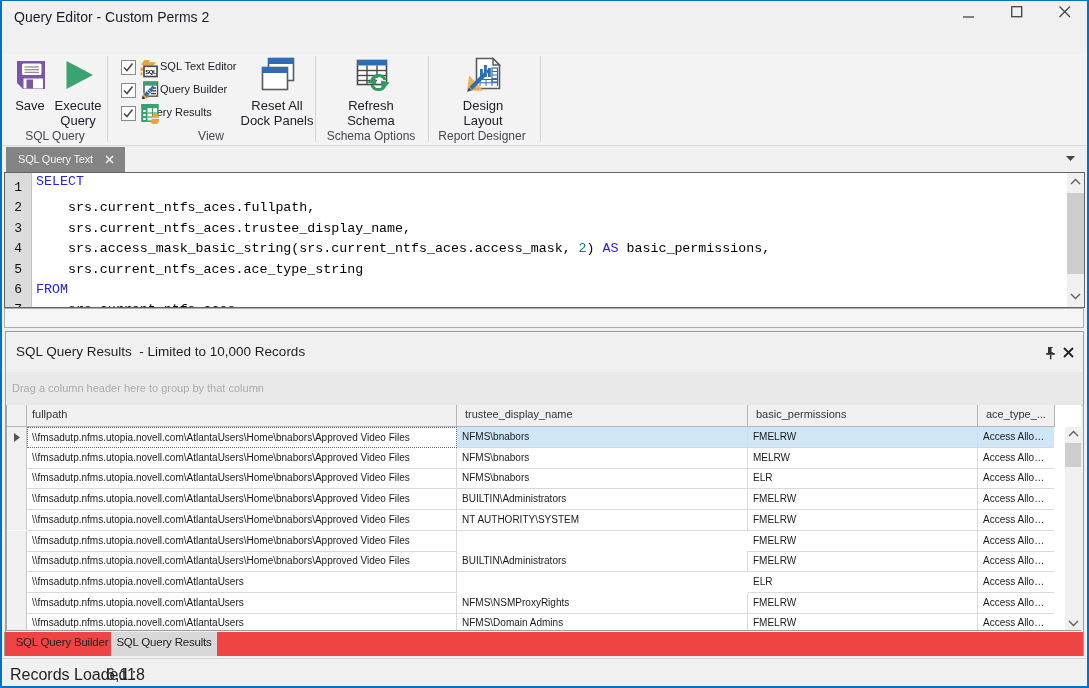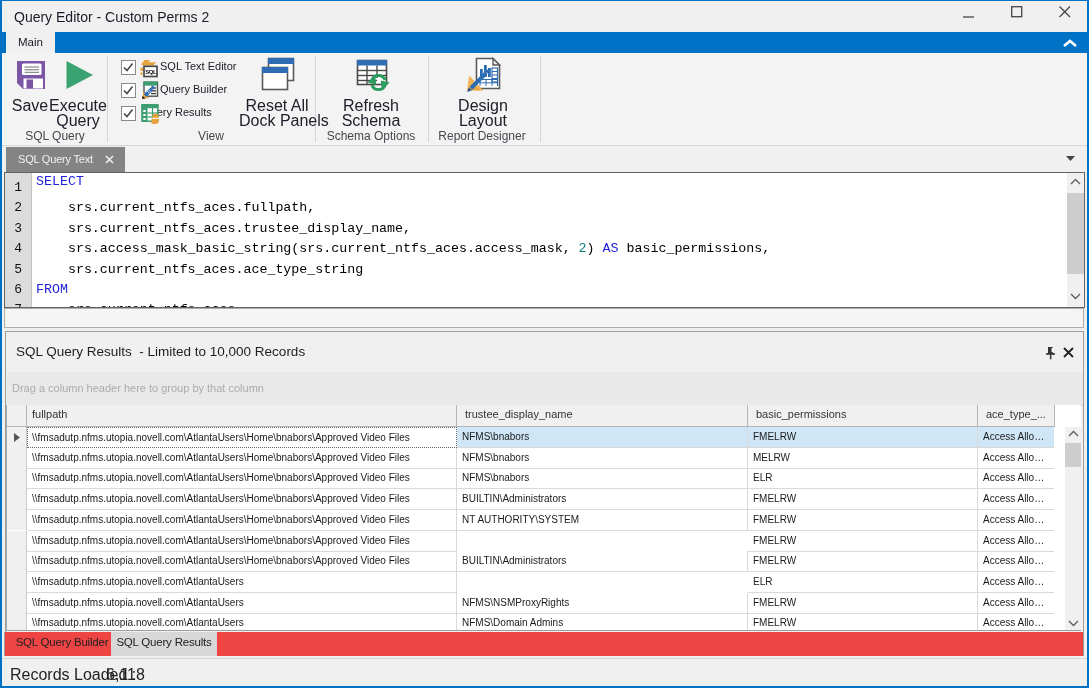--- a/index.html
+++ b/index.html
@@ -9,21 +9,21 @@
   .abs{position:absolute;}
   
   .title{left:12px;top:8px;font-size:14px;color:#1b1b28;}
   
   .tabstrip{left:0;top:31px;width:1085px;height:21px;background:#0072C6;}
   .maintab{left:4px;top:0;width:49px;height:21px;background:#f0f0f0;color:#20202c;font-size:11.5px;text-align:center;line-height:21px;}
   
   .ribbon{left:0;top:52px;width:1085px;height:92px;background:#f3f3f3;border-bottom:1px solid #d7d7d7;}
   .gsep{position:absolute;top:3px;width:1px;height:86px;background:#d6d6d6;}
   .glabel{position:absolute;top:76px;font-size:12px;color:#46464f;width:120px;text-align:center;white-space:nowrap;}
-  .blabel{position:absolute;font-size:16px;color:#20202c;text-align:center;line-height:15px;white-space:nowrap;}
+  .blabel{position:absolute;font-size:13px;color:#20202c;text-align:center;line-height:15px;white-space:nowrap;}
   .cblabel{position:absolute;font-size:11px;color:#20202c;}
   
   .doctab{left:4px;top:146px;width:119px;height:26px;background:#848484;color:#f2f2f2;font-size:11px;letter-spacing:-0.2px;}
   
   .editor{left:2px;top:171px;width:1079px;height:134px;background:#ffffff;border:1px solid #646464;overflow:hidden;}
   .gutter{position:absolute;left:0;top:0;width:26px;height:136px;background:#dcdcdc;border-right:1px solid #c2c2c2;}
   .lnum{position:absolute;width:17px;text-align:right;font-family:"Liberation Mono",monospace;font-size:13px;color:#111;}
   .codeline{position:absolute;left:31px;white-space:pre;font-family:"Liberation Mono",monospace;font-size:13.3px;color:#000;}
   .kw{color:#2222dd;}
   .num{color:#0e7d7d;}
@@ -52,26 +52,20 @@
         <line x1="0" y1="6" x2="11" y2="6" stroke="#444" stroke-width="1.3"></line>
       </svg>
   <svg class="abs" style="left:1009px;top:5px;" width="12" height="12">
         <rect x="0.7" y="0.7" width="10" height="10" fill="none" stroke="#444" stroke-width="1.3"></rect>
       </svg>
   <svg class="abs" style="left:1057px;top:5px;" width="12" height="12">
         <line x1="0.5" y1="0.5" x2="11" y2="11" stroke="#444" stroke-width="1.3"></line>
         <line x1="11" y1="0.5" x2="0.5" y2="11" stroke="#444" stroke-width="1.3"></line>
       </svg>
 
-  <div class="abs tabstrip">
-    <div class="abs maintab">Main</div>
-    <svg class="abs" style="left:1060px;top:6px;" width="16" height="10">
-          <path d="M2 8 L8 3 L14 8" fill="none" stroke="#fff" stroke-width="2.6"></path>
-        </svg>
-  </div>
 
   <div class="abs ribbon" id="ribbon">
     <div class="gsep" style="left:105px;"></div>
     <div class="gsep" style="left:313px;"></div>
     <div class="gsep" style="left:426px;"></div>
     <div class="gsep" style="left:538px;"></div>
     <div class="glabel" style="left:-7px;">SQL Query</div>
     <div class="glabel" style="left:149px;">View</div>
     <div class="glabel" style="left:309px;">Schema Options</div>
     <div class="glabel" style="left:420px;">Report Designer</div>

